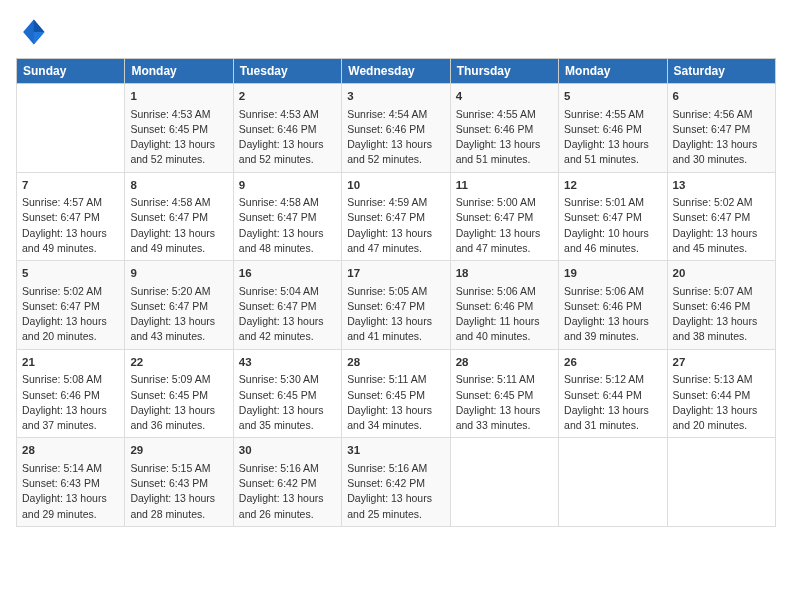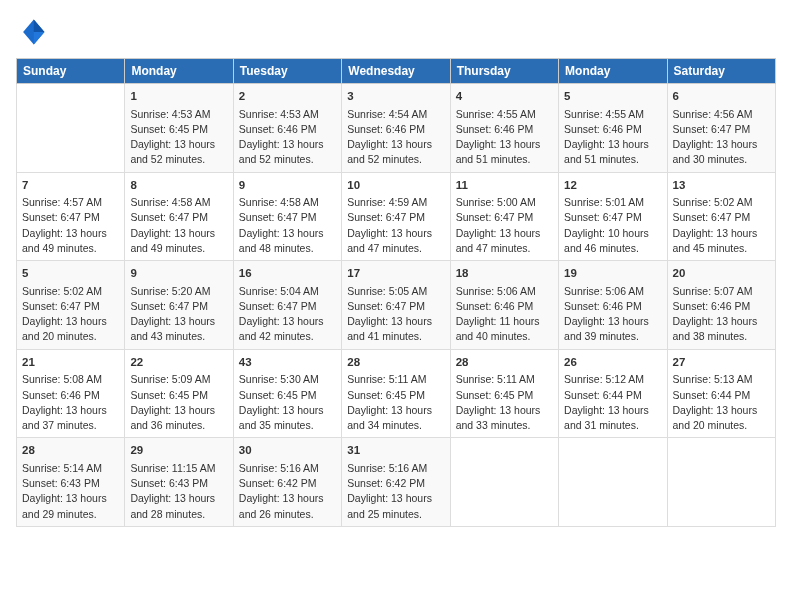--- a/index.html
+++ b/index.html
@@ -292,21 +292,21 @@
       </tr>
       <tr>
         <td>
           <span class="day-num">28</span>
           <div>Sunrise: 5:14 AM</div>
           <div>Sunset: 6:43 PM</div>
           <div>Daylight: 13 hours and 29 minutes.</div>
         </td>
         <td>
           <span class="day-num">29</span>
-          <div>Sunrise: 11:15 AM</div>
+          <div>Sunrise: 5:15 AM</div>
           <div>Sunset: 6:43 PM</div>
           <div>Daylight: 13 hours and 28 minutes.</div>
         </td>
         <td>
           <span class="day-num">30</span>
           <div>Sunrise: 5:16 AM</div>
           <div>Sunset: 6:42 PM</div>
           <div>Daylight: 13 hours and 26 minutes.</div>
         </td>
         <td>

